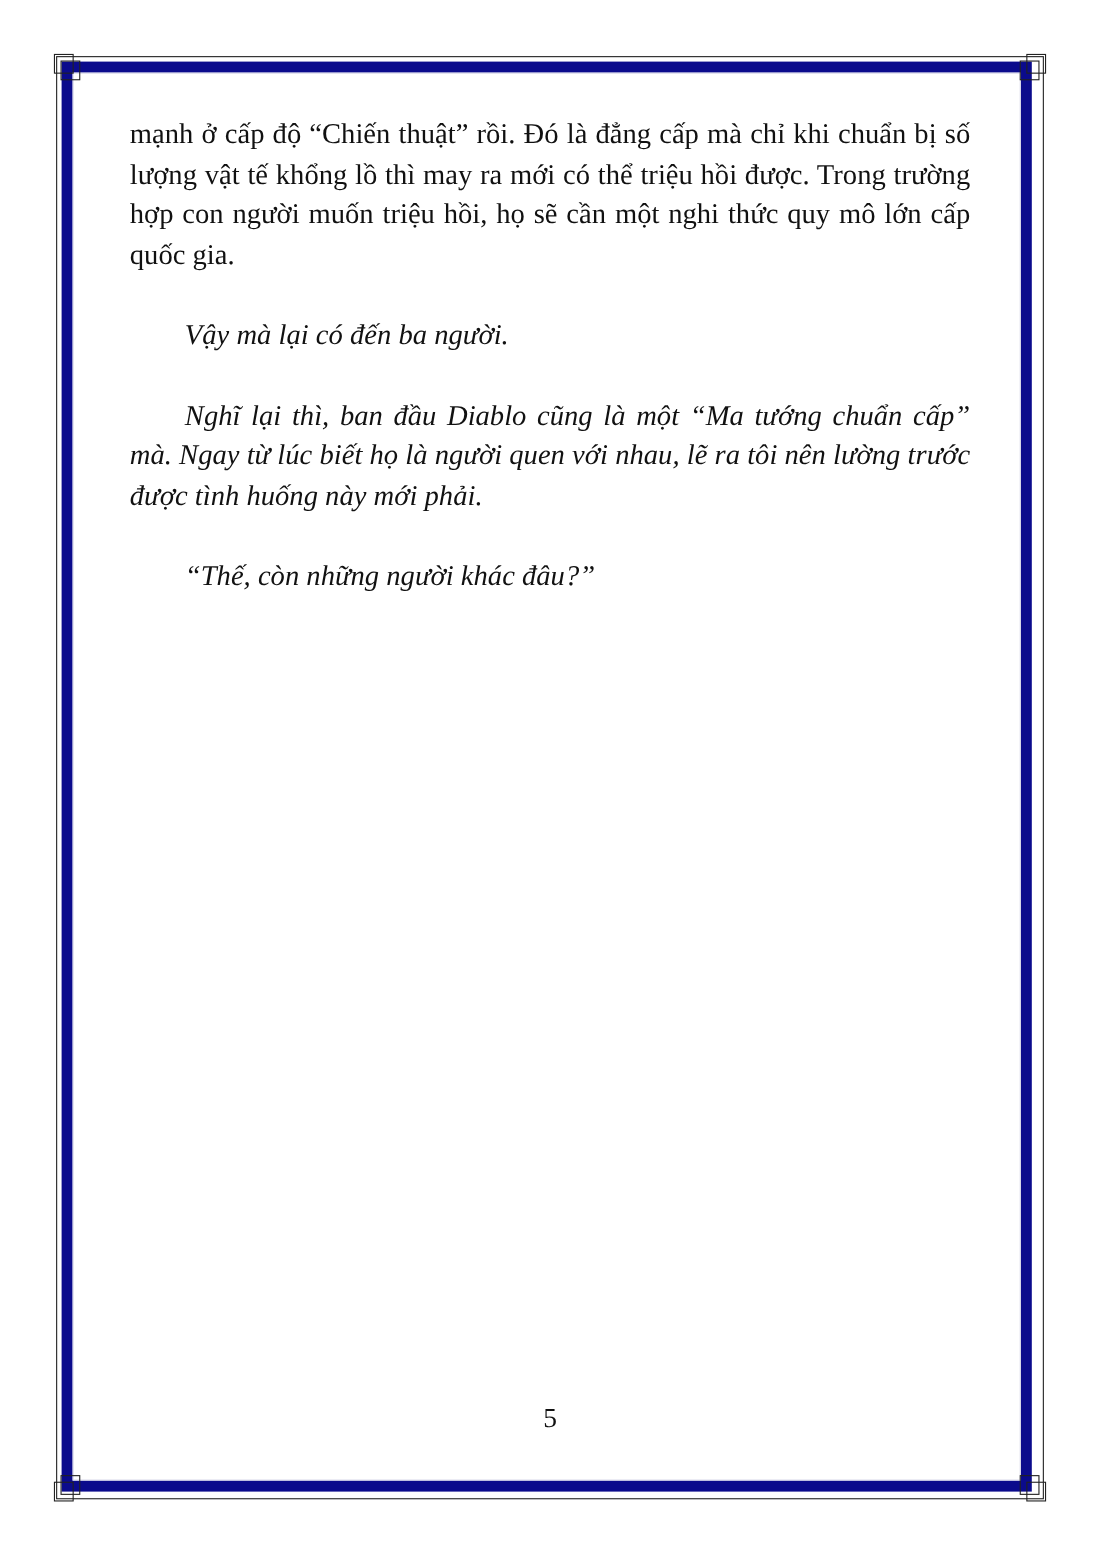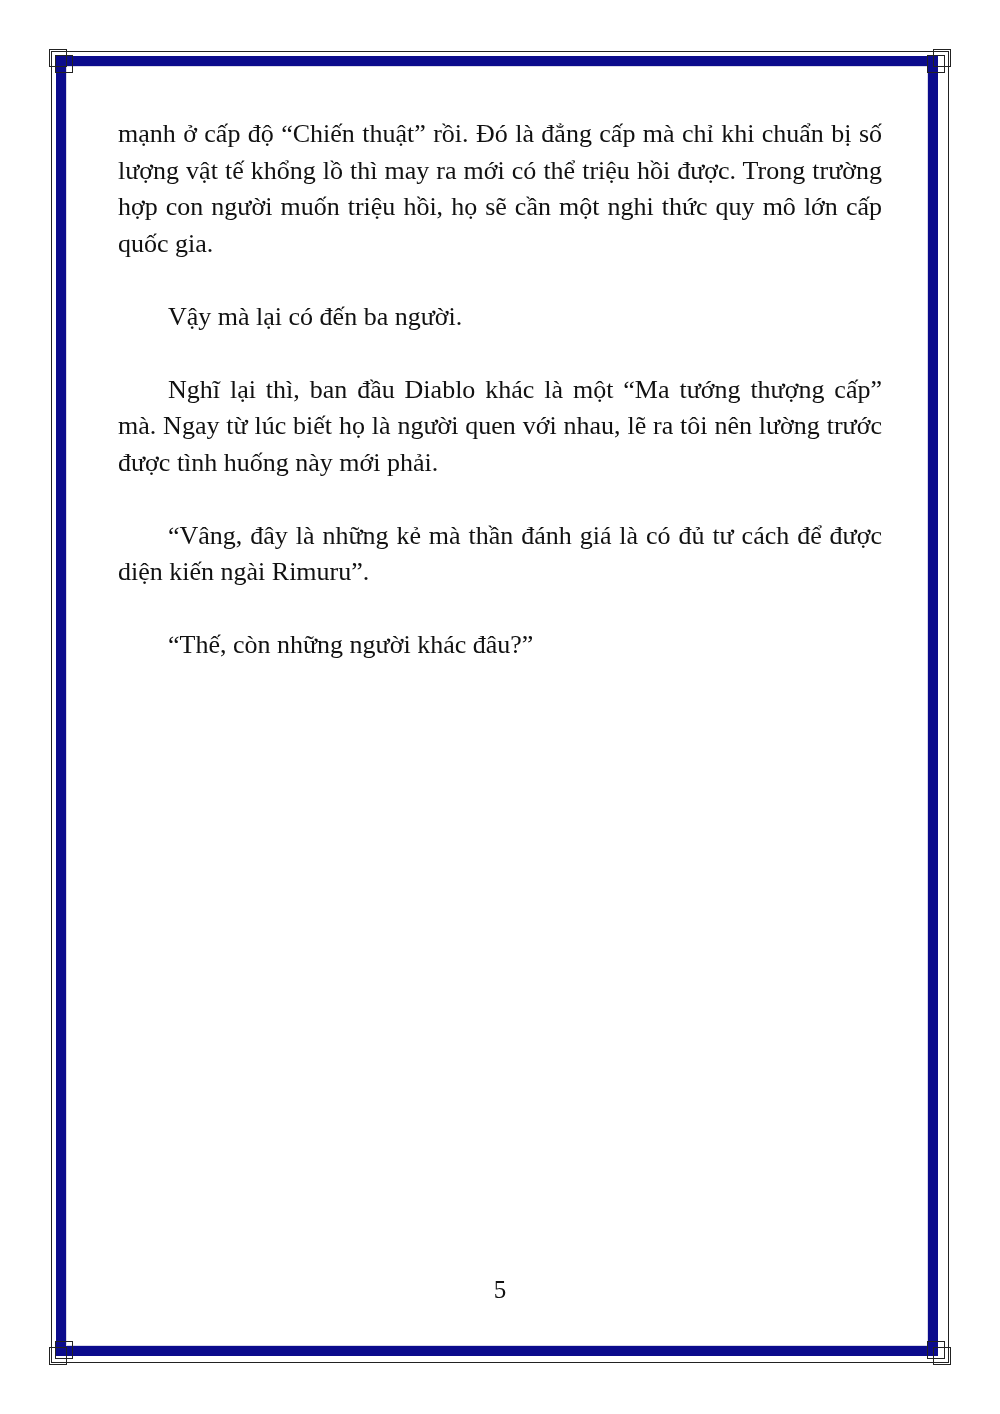--- a/index.html
+++ b/index.html
@@ -41,31 +41,32 @@
       position: absolute;
       width: 18px; height: 18px;
       border: 1.5px solid #222222;
       box-sizing: border-box;
       background: transparent;
     }
     
     .page-text {
       position: absolute;
       left: 118px;
-      top: 116px;
+      top: 104px;
       width: 764px;
       font-size: 26px;
       line-height: 36.5px;
       text-align: justify;
     }
     .para {
       margin: 0 0 36.5px 0;
     }
     .para.indent {
       text-indent: 50px;
+      font-style: italic;
     }
     .page-number {
       position: absolute;
       left: 0; right: 0;
       top: 1275px;
       text-align: center;
       font-size: 25px;
       line-height: 30px;
     }
   </style>
@@ -81,18 +82,17 @@
 <div class="corner-box" style="left:933px; top:49px;"></div>
 <div class="corner-box" style="left:927px; top:55px;"></div>
 <div class="corner-box" style="left:49px; top:1347px;"></div>
 <div class="corner-box" style="left:55px; top:1341px;"></div>
 <div class="corner-box" style="left:933px; top:1347px;"></div>
 <div class="corner-box" style="left:927px; top:1341px;"></div>
 
 <div class="page-text">
   <p class="para">mạnh ở cấp độ “Chiến thuật” rồi. Đó là đẳng cấp mà chỉ khi chuẩn bị số lượng vật tế khổng lồ thì may ra mới có thể triệu hồi được. Trong trường hợp con người muốn triệu hồi, họ sẽ cần một nghi thức quy mô lớn cấp quốc gia.</p>
   <p class="para indent">Vậy mà lại có đến ba người.</p>
-  <p class="para indent">Nghĩ lại thì, ban đầu Diablo khác là một “Ma tướng thượng cấp” mà. Ngay từ lúc biết họ là người quen với nhau, lẽ ra tôi nên lường trước được tình huống này mới phải.</p>
-  <p class="para indent">“Vâng, đây là những kẻ mà thần đánh giá là có đủ tư cách để được diện kiến ngài Rimuru”.</p>
+  <p class="para indent">Nghĩ lại thì, ban đầu Diablo cũng là một “Ma tướng chuẩn cấp” mà. Ngay từ lúc biết họ là người quen với nhau, lẽ ra tôi nên lường trước được tình huống này mới phải.</p>
   <p class="para indent">“Thế, còn những người khác đâu?”</p>
 </div>
 
 <div class="page-number">5</div>
 
 </body></html>

